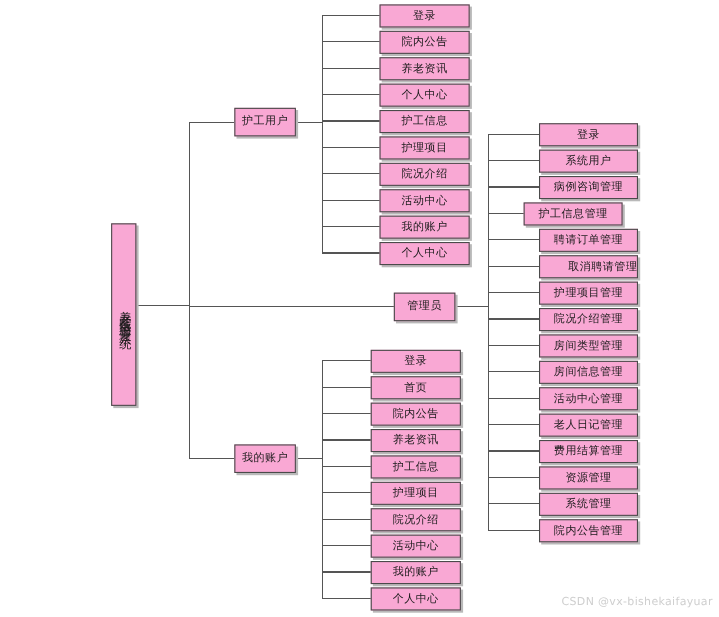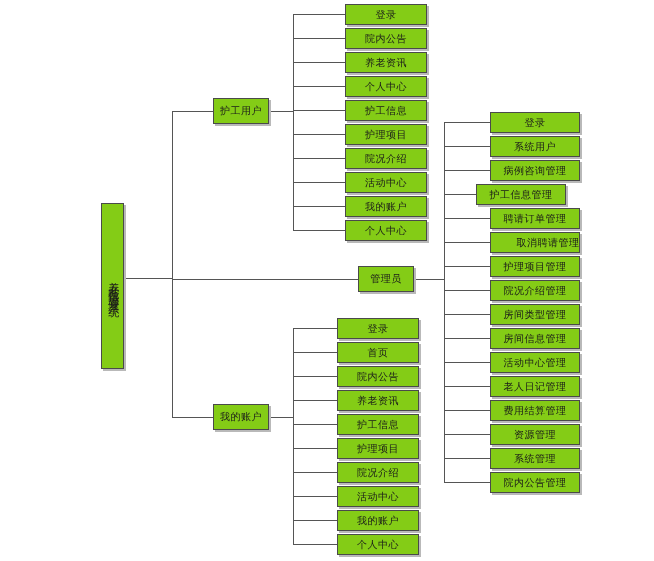--- a/index.html
+++ b/index.html
@@ -23,21 +23,21 @@
     position: absolute;
     left: 0;
     top: 0;
     width: 654px;
     height: 561px;
     pointer-events: none;
   }
   .node {
     position: absolute;
     box-sizing: border-box;
-    background: #84cc16;
+    background: #f9a8d4;
     border: 1px solid #4a4a4a;
     box-shadow: 2px 2px 0 0 #b9b9b9;
     display: flex;
     align-items: center;
     justify-content: center;
     font-size: 10px;
     color: #1a1a1a;
     letter-spacing: 0.5px;
     line-height: 1.15;
     white-space: nowrap;
@@ -155,13 +155,14 @@
       <div class="node leaf" style="left: 337px; top: 342px; width: 82px;">首页</div>
       <div class="node leaf" style="left: 337px; top: 366px; width: 82px;">院内公告</div>
       <div class="node leaf" style="left: 337px; top: 390px; width: 82px;">养老资讯</div>
       <div class="node leaf" style="left: 337px; top: 414px; width: 82px;">护工信息</div>
       <div class="node leaf" style="left: 337px; top: 438px; width: 82px;">护理项目</div>
       <div class="node leaf" style="left: 337px; top: 462px; width: 82px;">院况介绍</div>
       <div class="node leaf" style="left: 337px; top: 486px; width: 82px;">活动中心</div>
       <div class="node leaf" style="left: 337px; top: 510px; width: 82px;">我的账户</div>
       <div class="node leaf" style="left: 337px; top: 534px; width: 82px;">个人中心</div>
     </div>
+  <div class="watermark">CSDN @vx-bishekaifayuar</div>
 </div>
 
 </body></html>

